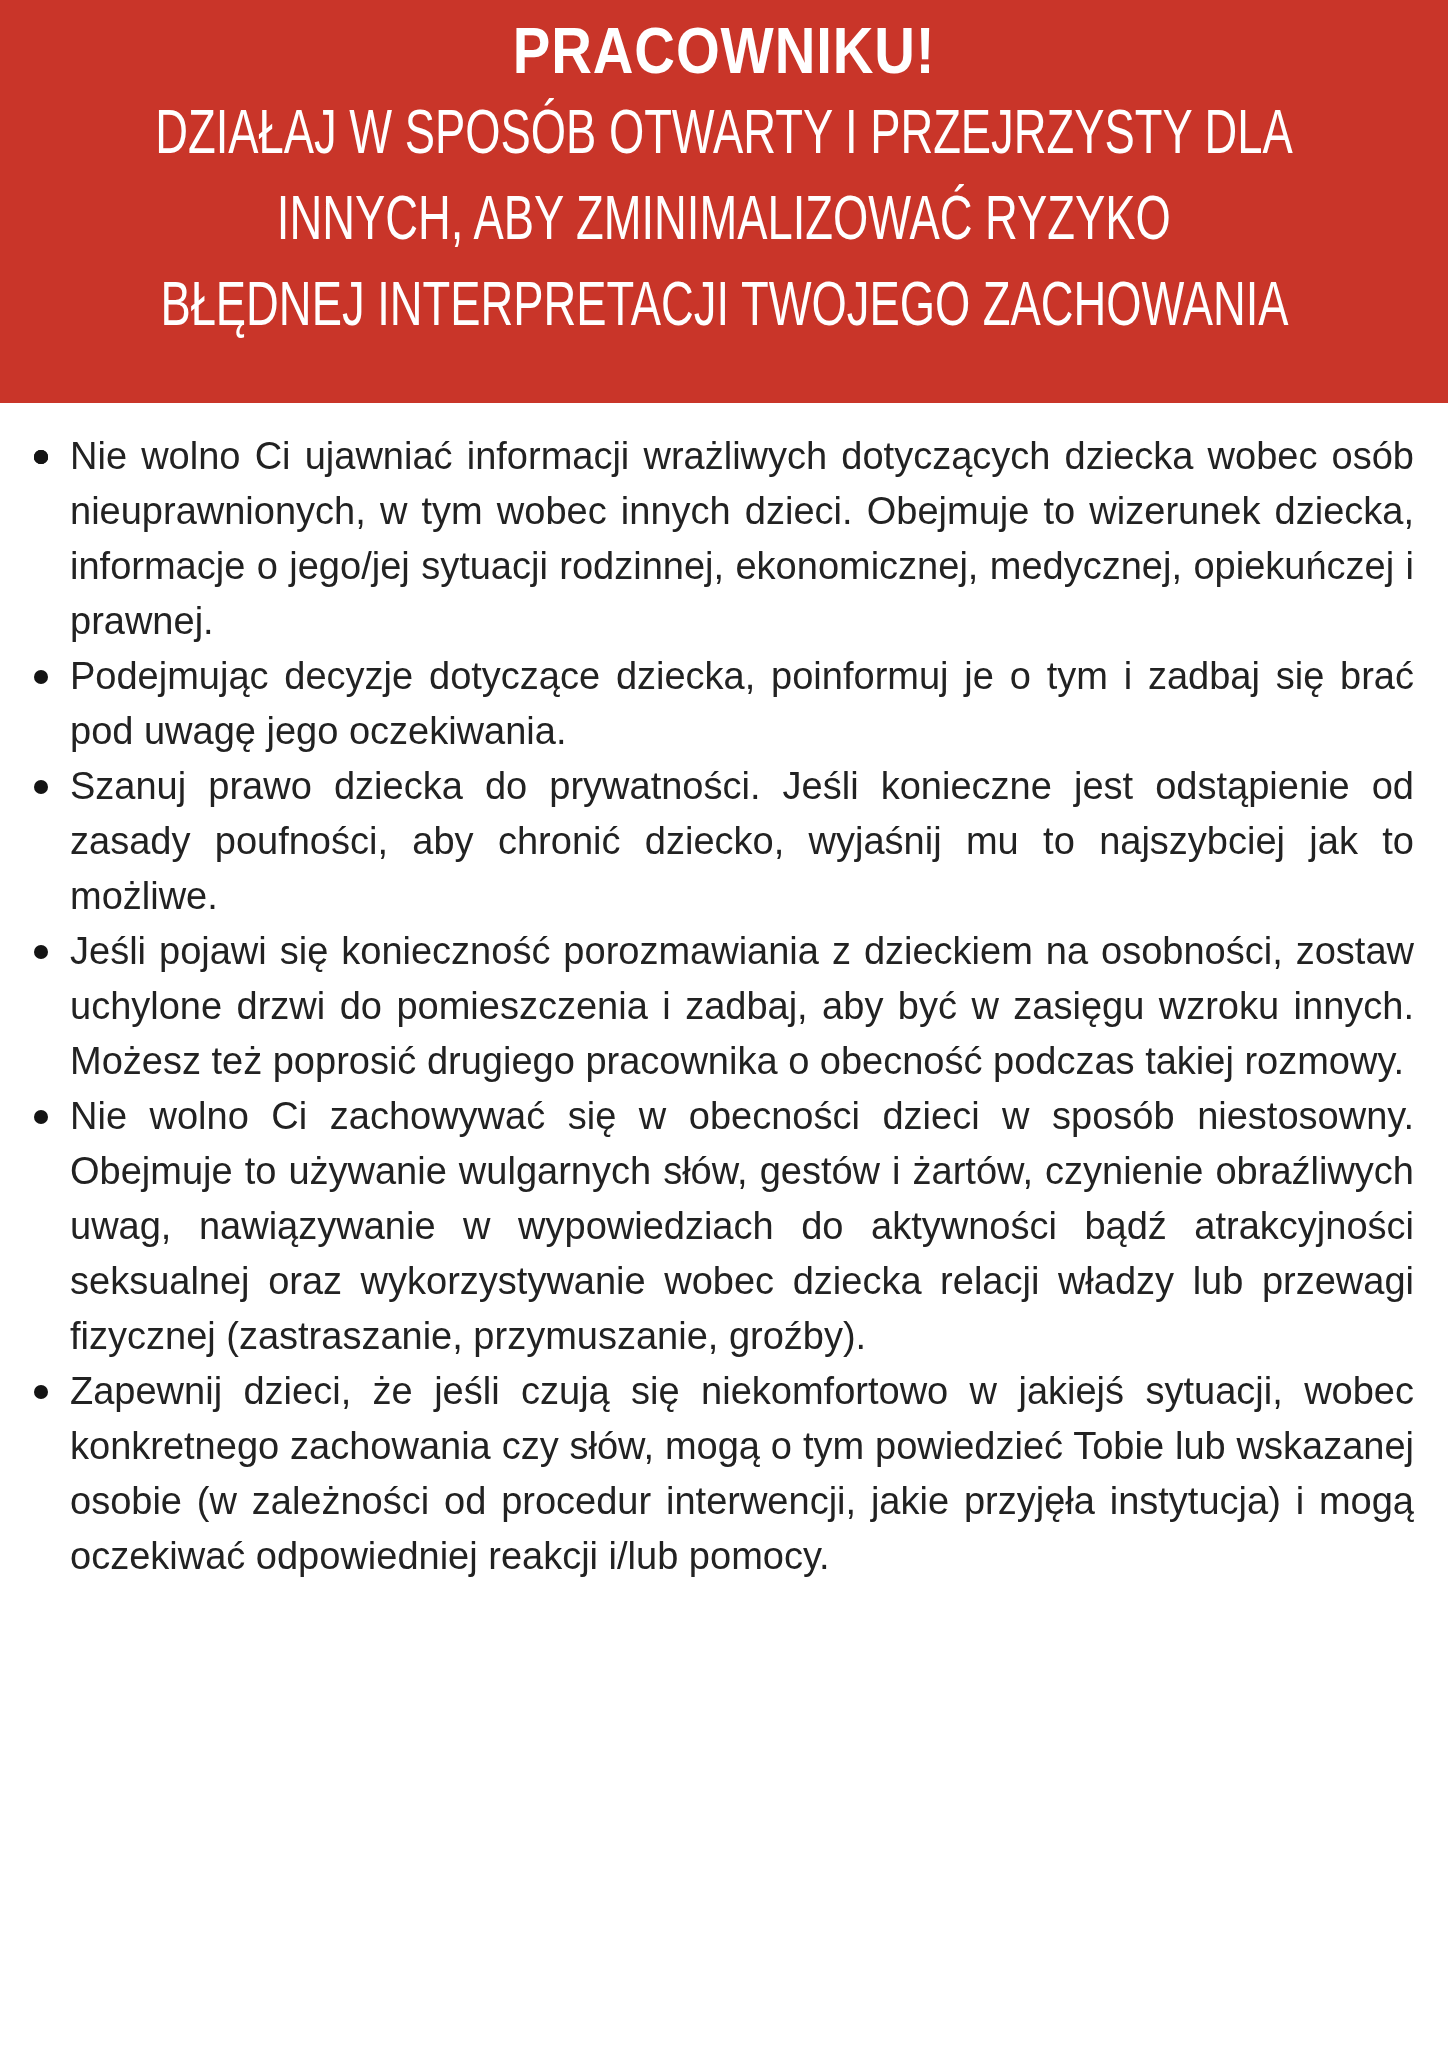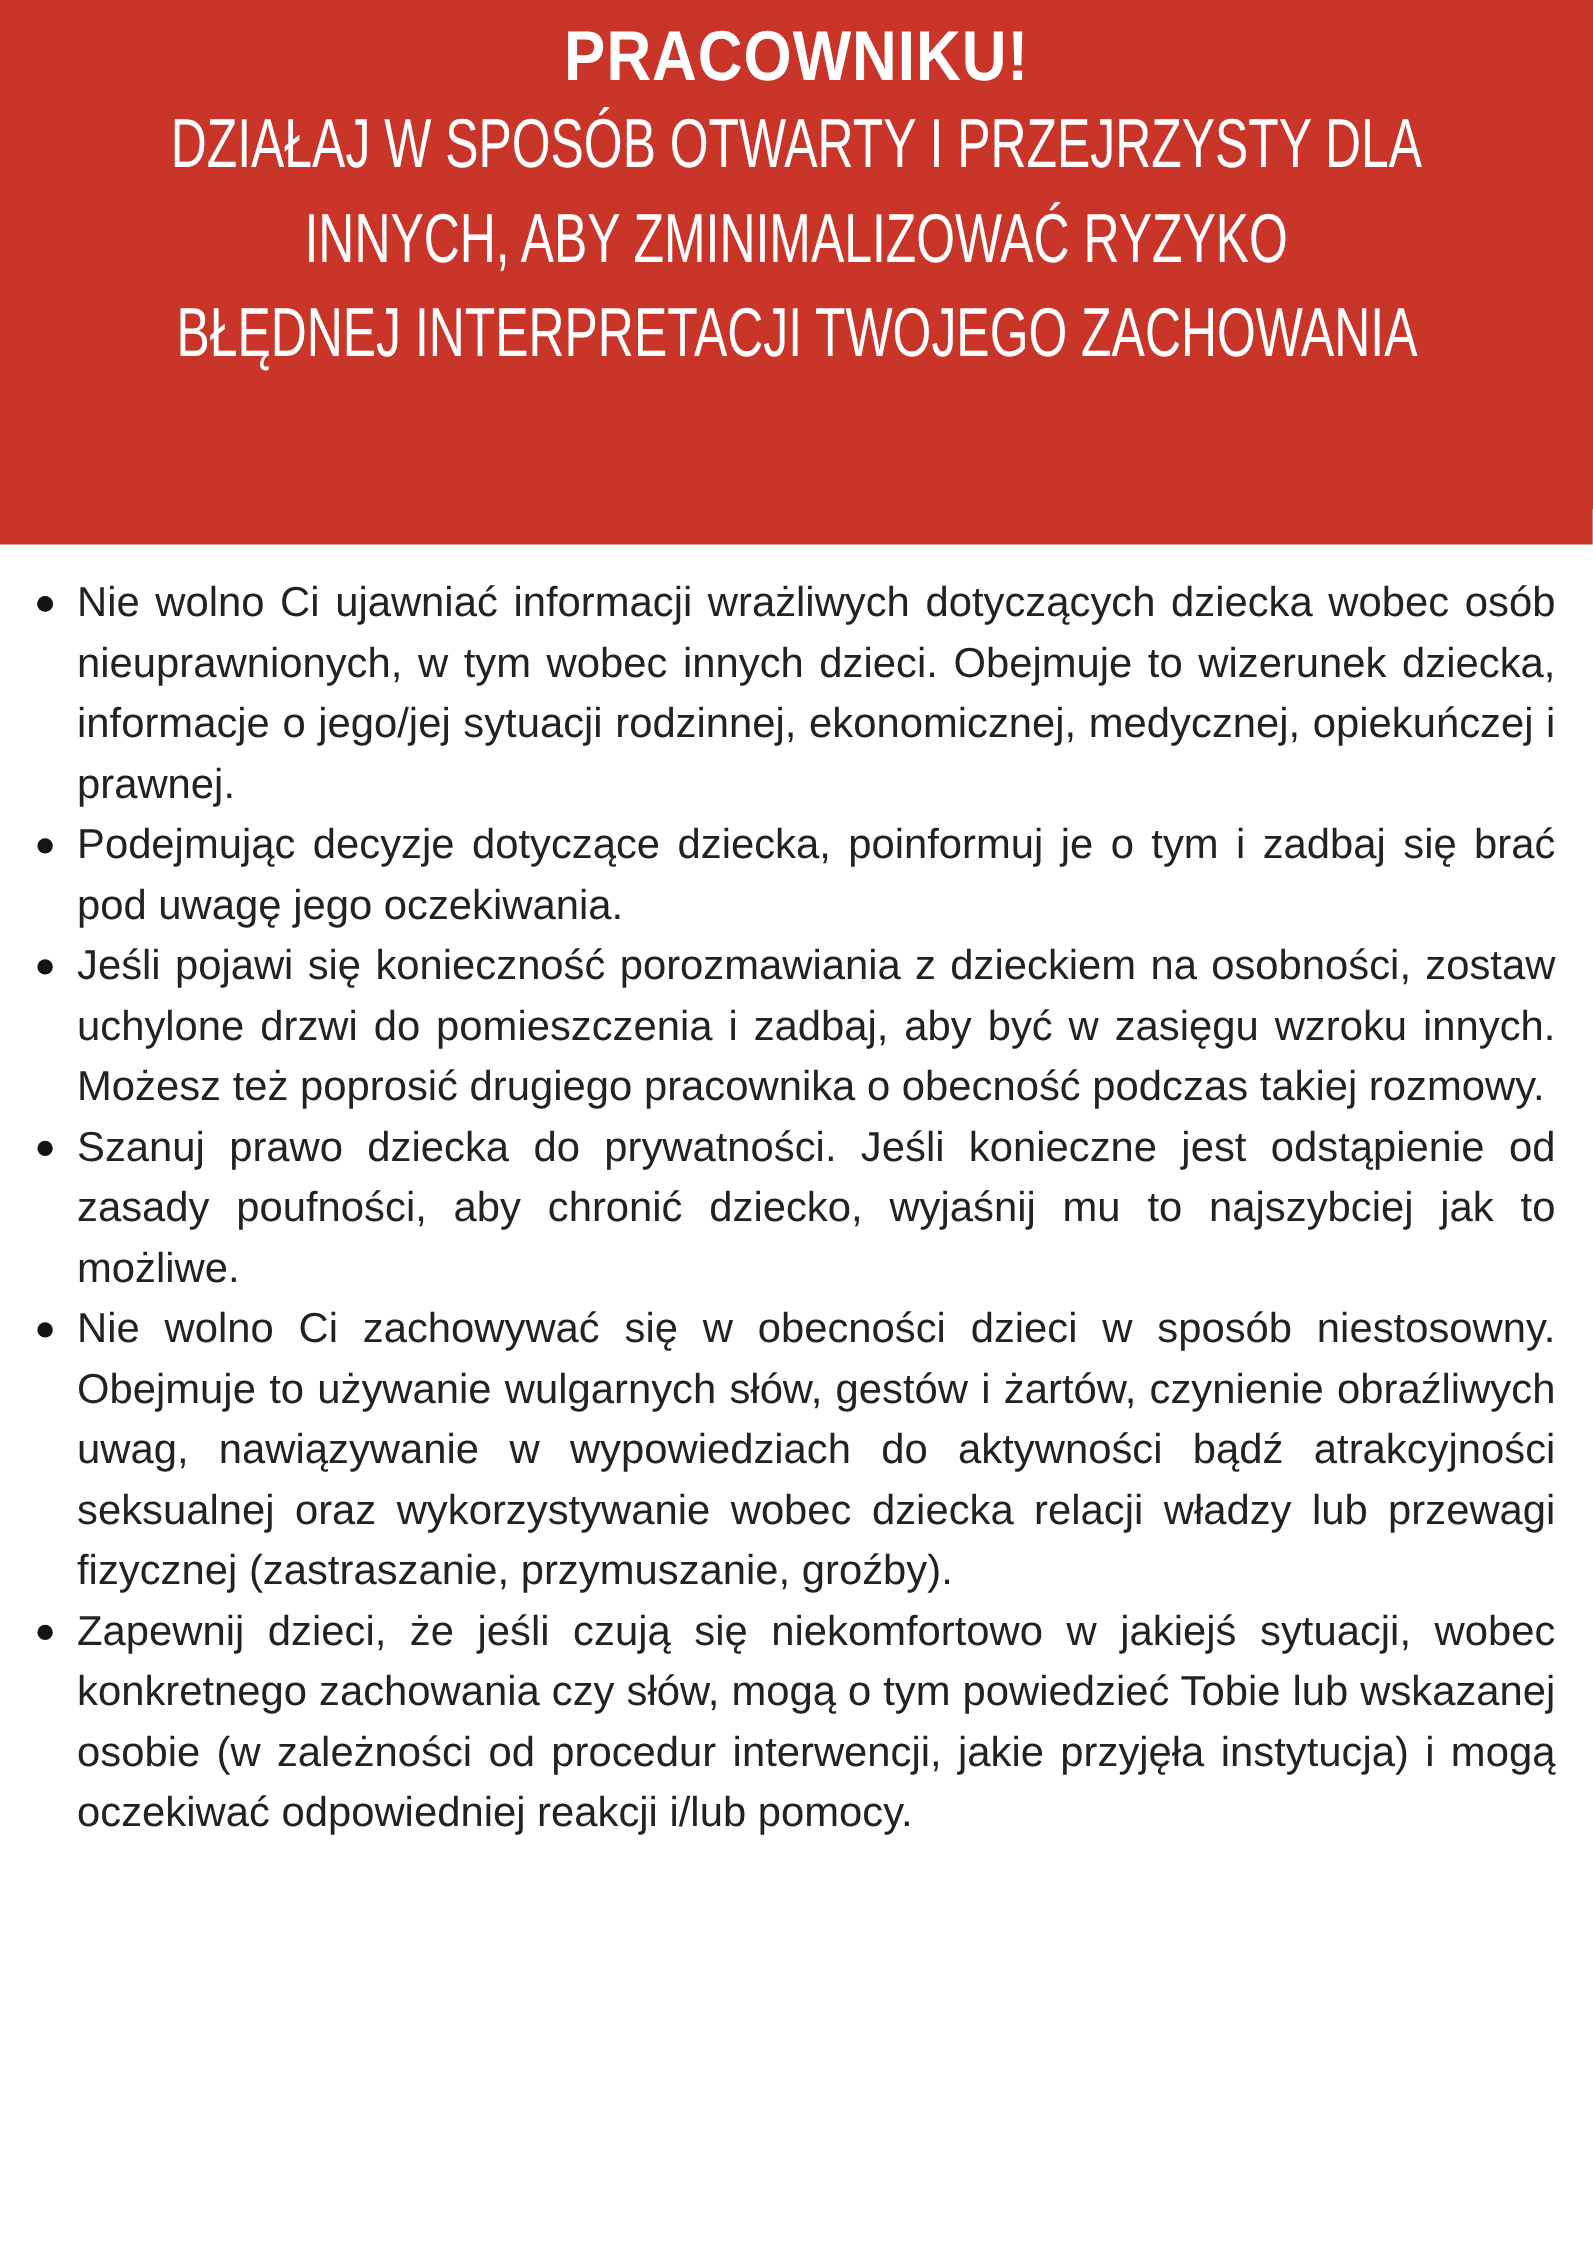--- a/index.html
+++ b/index.html
@@ -10,21 +10,21 @@
     width: 1448px;
     height: 2048px;
     background: #ffffff;
     overflow: hidden;
     font-family: "Liberation Sans", sans-serif;
   }
 
   
   .banner {
     width: 100%;
-    height: 495px;
+    height: 403px;
     background: #c93529;
     box-sizing: border-box;
     padding-top: 14px;
     display: flex;
     flex-direction: column;
     align-items: center;
     overflow: hidden;
   }
   .banner-line {
     color: #ffffff;
@@ -97,25 +97,25 @@
     <li>
       <span class="dot"></span>
       <span>Nie wolno Ci ujawniać informacji wrażliwych dotyczących dziecka wobec osób nieuprawnionych, w tym wobec innych dzieci. Obejmuje to wizerunek dziecka, informacje o jego/jej sytuacji rodzinnej, ekonomicznej, medycznej, opiekuńczej i prawnej.</span>
     </li>
     <li>
       <span class="dot"></span>
       <span>Podejmując decyzje dotyczące dziecka, poinformuj je o tym i zadbaj się brać pod uwagę jego oczekiwania.</span>
     </li>
     <li>
       <span class="dot"></span>
-      <span>Jeśli pojawi się konieczność porozmawiania z dzieckiem na osobności, zostaw uchylone drzwi do pomieszczenia i zadbaj, aby być w zasięgu wzroku innych. Możesz też poprosić drugiego pracownika o obecność podczas takiej rozmowy.</span>
+      <span>Szanuj prawo dziecka do prywatności. Jeśli konieczne jest odstąpienie od zasady poufności, aby chronić dziecko, wyjaśnij mu to najszybciej jak to możliwe.</span>
     </li>
     <li>
       <span class="dot"></span>
-      <span>Szanuj prawo dziecka do prywatności. Jeśli konieczne jest odstąpienie od zasady poufności, aby chronić dziecko, wyjaśnij mu to najszybciej jak to możliwe.</span>
+      <span>Jeśli pojawi się konieczność porozmawiania z dzieckiem na osobności, zostaw uchylone drzwi do pomieszczenia i zadbaj, aby być w zasięgu wzroku innych. Możesz też poprosić drugiego pracownika o obecność podczas takiej rozmowy.</span>
     </li>
     <li>
       <span class="dot"></span>
       <span>Nie wolno Ci zachowywać się w obecności dzieci w sposób niestosowny. Obejmuje to używanie wulgarnych słów, gestów i żartów, czynienie obraźliwych uwag, nawiązywanie w wypowiedziach do aktywności bądź atrakcyjności seksualnej oraz wykorzystywanie wobec dziecka relacji władzy lub przewagi fizycznej (zastraszanie, przymuszanie, groźby).</span>
     </li>
     <li>
       <span class="dot"></span>
       <span>Zapewnij dzieci, że jeśli czują się niekomfortowo w jakiejś sytuacji, wobec konkretnego zachowania czy słów, mogą o tym powiedzieć Tobie lub wskazanej osobie (w zależności od procedur interwencji, jakie przyjęła instytucja) i mogą oczekiwać odpowiedniej reakcji i/lub pomocy.</span>
     </li>
   </ul>

